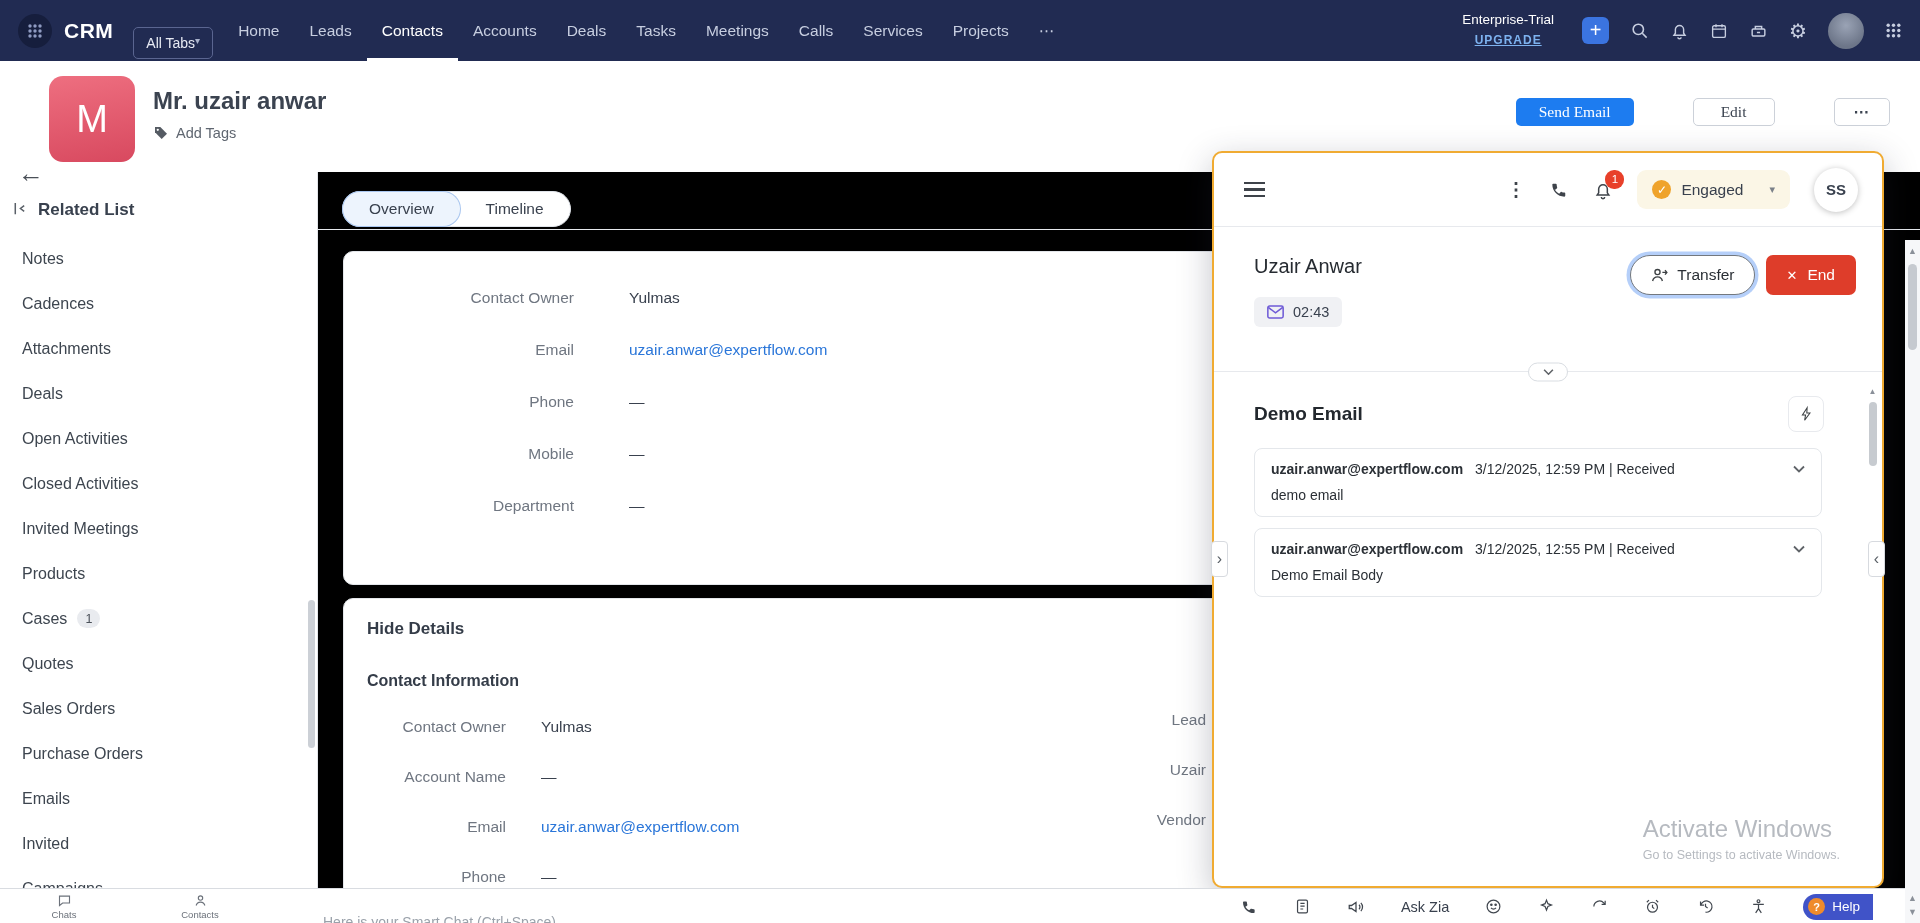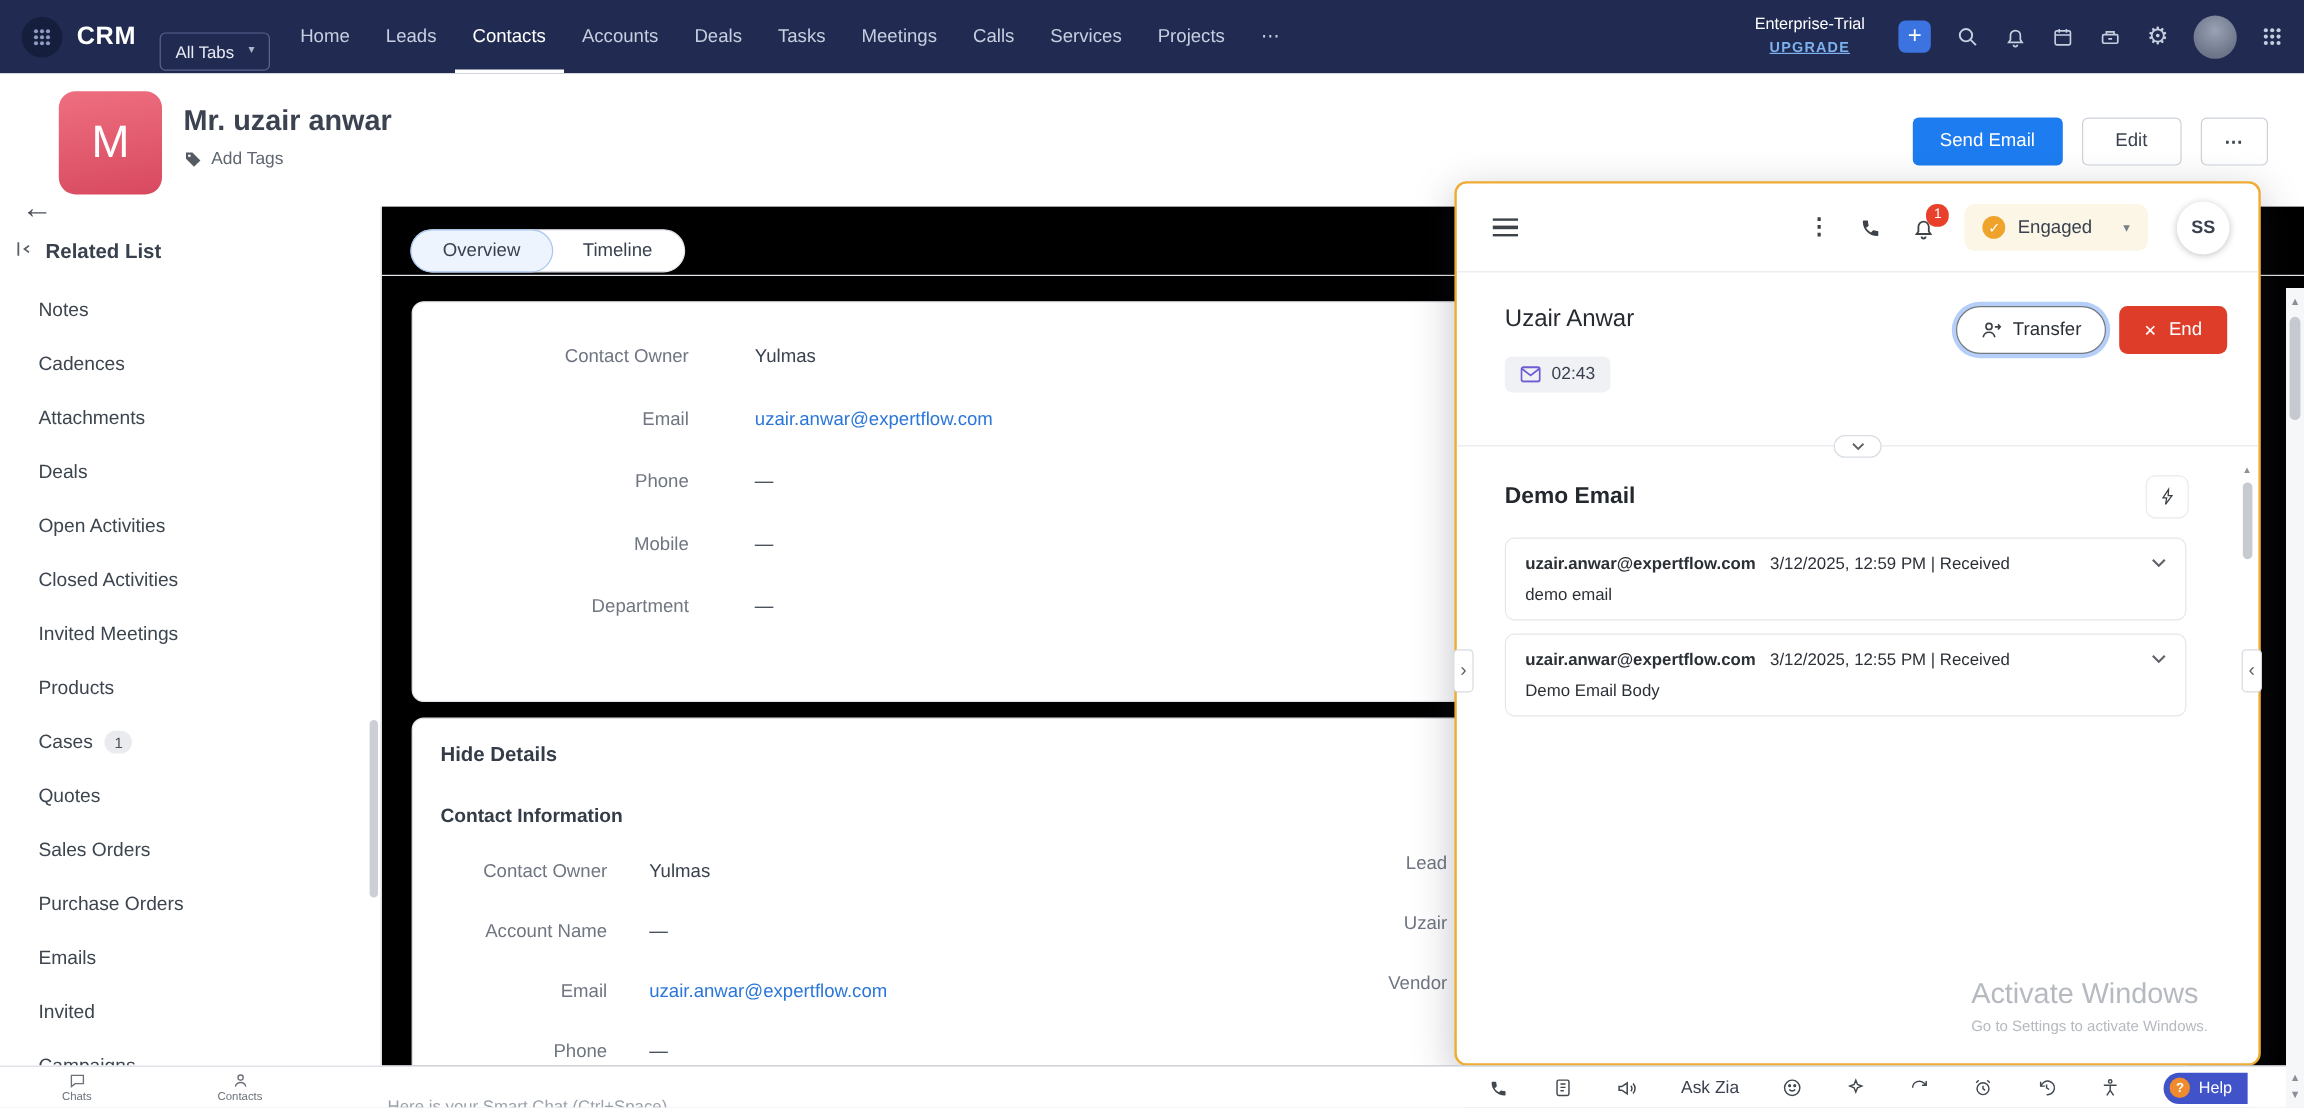--- a/index.html
+++ b/index.html
@@ -7,21 +7,21 @@
   .screen{position:relative;width:1920px;height:923px;background:#fff;overflow:hidden;
           font-family:"Liberation Sans",sans-serif;color:#39414e;}
 
   
   .topnav{position:absolute;top:0;left:0;right:0;height:61px;background:#212b52;
           display:flex;align-items:center;padding:0 18px;color:#c7cee0;z-index:20;}
   .brand-logo{width:34px;height:34px;border-radius:50%;background:#161e3d;margin-right:12px;
               display:grid;place-items:center;cursor:pointer;flex:none;}
   .brand-logo svg{display:block;}
   .brand{color:#fff;font-size:21px;font-weight:bold;margin-right:20px;letter-spacing:.5px;}
-  .alltabs{display:flex;gap:12px;background:transparent;border:1px solid #5a6590;
+  .alltabs{display:flex;gap:0;background:transparent;border:1px solid #5a6590;
            border-radius:5px;color:#e8ebf4;font-size:14px;padding:7px 12px;margin-right:10px;cursor:pointer;
            font-family:inherit;margin-top:25px;}
   .alltabs .caret{font-size:10px;color:#aab3cc;}
   .navitems{display:flex;height:61px;align-items:stretch;}
   .navitem{display:flex;align-items:center;padding:0 15px;font-size:15.5px;color:#c7cee0;cursor:pointer;text-decoration:none;}
   .navitem.active{color:#fff;box-shadow:inset 0 -3px 0 #fff;}
   .topnav-spacer{flex:1;}
   .trial{text-align:center;margin-right:28px;line-height:1.25;}
   .trial-name{color:#fff;font-size:13.5px;}
   .upgrade{display:inline-block;color:#7db2ef;font-size:12px;font-weight:bold;letter-spacing:1px;
@@ -37,31 +37,31 @@
   
   .page-header{position:absolute;top:61px;left:0;right:0;height:111px;background:#fff;z-index:5;}
   .back{position:absolute;left:18px;top:99px;font-size:26px;color:#4a5058;cursor:pointer;line-height:1;}
   .contact-avatar{position:absolute;left:49px;top:15px;width:86px;height:86px;border-radius:14px;
                   background:linear-gradient(170deg,#ee6f80 0%,#d8495f 100%);color:#fff;font-size:38px;
                   display:grid;place-items:center;cursor:pointer;}
   .title-block{position:absolute;left:153px;top:26px;}
   .title-block h1{font-size:24px;font-weight:bold;color:#3b4350;}
   .addtags{display:flex;align-items:center;gap:7px;margin-top:10px;color:#5f6670;font-size:14.5px;cursor:pointer;}
   .header-actions{position:absolute;right:30px;top:37px;display:flex;gap:16px;}
-  .btn{height:40px;border-radius:5px;font-size:15.5px;cursor:pointer;font-family:Liberation Sans, sans-serif;}
+  .btn{height:28px;border-radius:5px;font-size:15.5px;cursor:pointer;font-family:Liberation Serif, serif;margin-left:43px;}
   .btn-primary{background:#1d7cf0;color:#fff;border:none;padding:0 23px;}
   .btn-secondary{background:#fff;border:1px solid #ccd1d9;color:#3b4350;padding:0 27px;}
   .btn-more{padding:0 19px;font-weight:bold;letter-spacing:1px;}
 
   
   .sidebar{position:absolute;top:172px;left:0;width:318px;bottom:35px;background:#fff;
            border-right:1px solid #e2e5ea;overflow:hidden;z-index:4;}
   .sidebar-head{display:flex;align-items:center;gap:11px;padding:28px 0 0 12px;}
   .sidebar-title{font-size:17px;font-weight:bold;color:#39414e;}
-  .sidebar-list{list-style:none;margin-top:16px;padding-left:32px;}
+  .sidebar-list{list-style:none;margin-top:16px;padding-left:22px;}
   .sidebar-item{height:45px;display:flex;align-items:center;gap:10px;font-size:16px;color:#3d454f;cursor:pointer;}
   .badge{display:inline-flex;align-items:center;justify-content:center;min-width:23px;height:19px;
          border-radius:10px;background:#e9ebef;color:#4a5058;font-size:12.5px;padding:0 6px;}
   .sb-scroll{position:absolute;right:2px;top:428px;width:7px;height:148px;background:#ccd0d6;border-radius:4px;cursor:pointer;}
 
   
   .content{position:absolute;left:318px;top:172px;right:0;bottom:35px;background:#000000;overflow:hidden;}
   .tabsrow{position:absolute;left:0;right:0;top:0;height:58px;border-bottom:1px solid #e6e9ed;}
   .tabs-group{position:absolute;left:24px;top:19px;display:flex;border:1px solid #e0e4ea;border-radius:20px;background:#fff;}
   .tab{padding:8px 26px;font-size:15.5px;color:#39414e;border-radius:20px;cursor:pointer;}

